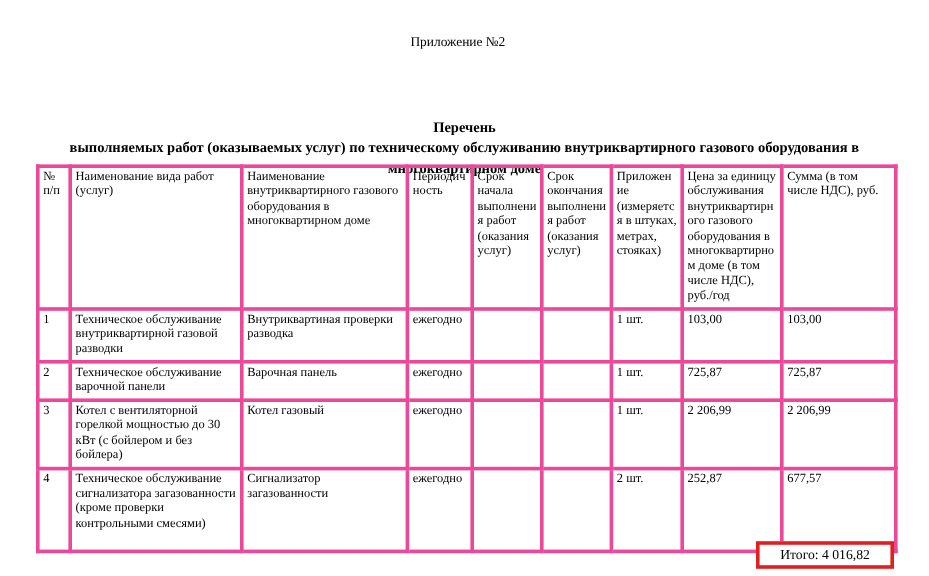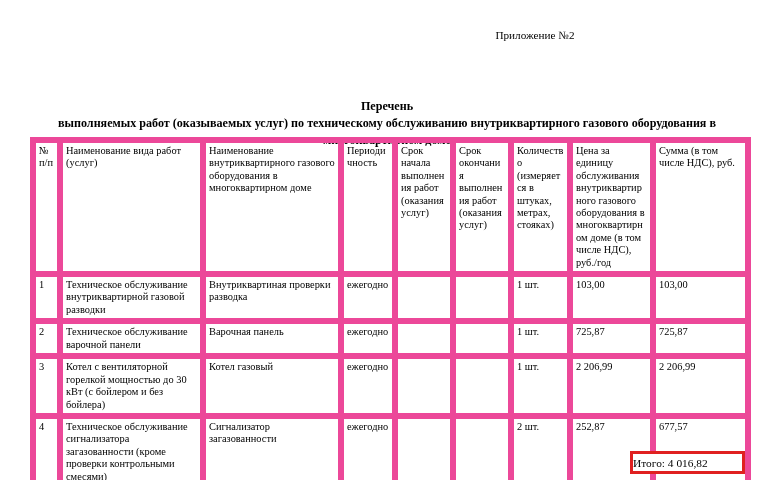--- a/index.html
+++ b/index.html
@@ -14,23 +14,23 @@
     overflow: hidden;
     font-family: "Liberation Serif", "DejaVu Serif", serif;
     color: #000000;
     -webkit-font-smoothing: antialiased;
   }
 
   
   .appendix {
     position: absolute;
     top: 28px;
-    right: 29px;
+    right: 12px;
     width: 420px;
-    text-align: center;
+    text-align: left;
     font-size: 11.2px;
     line-height: 15.4px;
   }
   .appendix div { white-space: nowrap; }
 
   
   .doc-title {
     position: absolute;
     top: 98px;
     left: 30px;
@@ -51,21 +51,21 @@
     width: 715px;
   }
   table.main {
     border-collapse: collapse;
     table-layout: fixed;
     width: 715px;
     font-size: 10.4px;
     line-height: 12.4px;
   }
   table.main td, table.main th {
-    border: 6px solid #ec4899;
+    border: 3px solid #ec4899;
     vertical-align: top;
     padding: 2px 3px 2px 3px;
     font-weight: normal;
     text-align: left;
     word-break: break-word;
     overflow-wrap: anywhere;
     hyphens: none;
   }
   table.main thead td { height: 108px; }
 
@@ -93,20 +93,21 @@
   .total-box {
     position: absolute;
     left: 630px;
     top: 451px;
     width: 115px;
     height: 23px;
     box-sizing: border-box;
     border: 3px solid #e02020;
     display: flex;
     align-items: center;
+    justify-content: center;
     font-size: 11.4px;
     white-space: nowrap;
     background: #ffffff;
   }
 </style>
 </head>
 <body>
 
 <div class="appendix">
   <div>Приложение №2</div>
@@ -131,21 +132,21 @@
         <col class="c9">
     </colgroup>
     <thead>
       <tr>
         <td>№ п/п</td>
         <td>Наименование вида работ (услуг)</td>
         <td>Наименование внутриквартирного газового оборудования в многоквартирном доме</td>
         <td>Периодичность</td>
         <td>Срок начала выполнения работ (оказания услуг)</td>
         <td>Срок окончания выполнения работ (оказания услуг)</td>
-        <td>Количество (измеряется в штуках, метрах, стояках)</td>
+        <td>Приложение (измеряется в штуках, метрах, стояках)</td>
         <td>Цена за единицу обслуживания внутриквартирного газового оборудования в многоквартирном доме (в том числе НДС), руб./год</td>
         <td>Сумма (в том числе НДС), руб.</td>
       </tr>
     </thead>
     <tbody>
       <tr class="r1">
         <td class="num-idx">1</td>
         <td>Техническое обслуживание внутриквартирной газовой разводки</td>
         <td>Внутриквартиная проверки разводка</td>
         <td>ежегодно</td>

